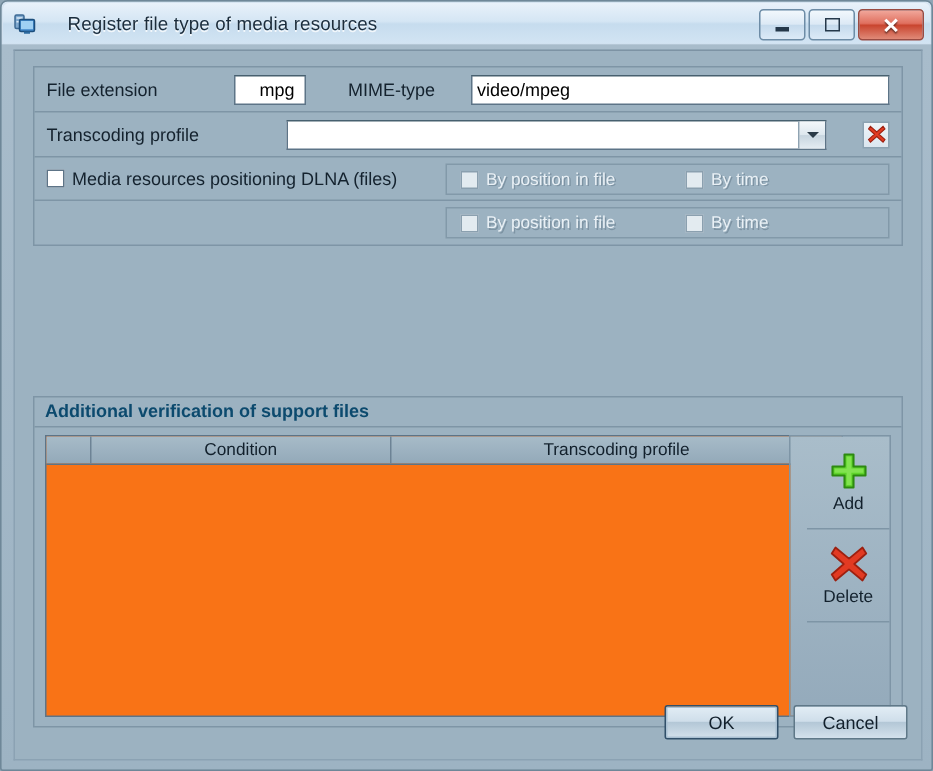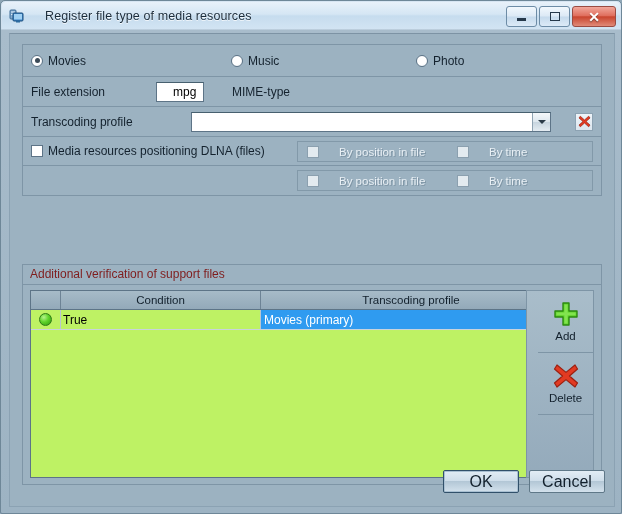--- a/index.html
+++ b/index.html
@@ -107,34 +107,34 @@
   }
   .cb.dis{background:#e3ebf0;border-color:#8ba0af;}
   .chkrow{height:29px;}
   .subgroup{
     position:absolute;right:8px;top:4px;height:21px;
     box-sizing:border-box;
     border:1px solid #8299a9;background:#9cb2c1;
     display:flex;align-items:center;
     width:296px;
   }
-  .sub-item{display:flex;align-items:flex-start;gap:20px;}
+  .sub-item{display:flex;align-items:flex-start;gap:5px;}
   .sub-item .t{color:#e9f0f5;font-size:11.5px;text-shadow:1px 1px 0 #7d93a3;}
   
   .groupbox{
     position:absolute;left:12px;top:230px;width:580px;height:221px;
     box-sizing:border-box;border:1px solid #7e95a6;background:#9cb2c1;
   }
   .gtitle{
     height:19px;line-height:19px;padding-left:7px;
-    font-weight:normal;font-size:12px;color:#7f1d1d;
+    font-weight:bold;font-size:12px;color:#0c4a6e;
     border-bottom:1px solid #7e95a6;
   }
   .grid-area{position:absolute;left:7px;top:25px;width:532px;height:188px;
-    box-sizing:border-box;border:1px solid #5d7487;background:#bef264;}
+    box-sizing:border-box;border:1px solid #5d7487;background:#f97316;}
   .ghead{display:flex;height:19px;box-sizing:border-box;
     background:linear-gradient(to bottom,#a7bbc8,#93a9b9);
     border-bottom:1px solid #5d7487;}
   .ghead .hc{
     box-sizing:border-box;border-right:1px solid #6d8395;
     display:flex;align-items:center;justify-content:center;
     font-size:11.5px;color:#12202c;
   }
   .ghead .hc:last-child{border-right:none;}
   .col-0{width:30px;}
@@ -160,21 +160,21 @@
     height:62px;box-sizing:border-box;border-bottom:1px solid #7e95a6;
     display:flex;flex-direction:column;align-items:center;justify-content:center;gap:3px;
   }
   .sbtn:last-child{border-bottom:none;}
   .sbtn .cap{font-size:11.5px;color:#12202c;}
   
   .btn{
     position:absolute;box-sizing:border-box;width:76px;height:23px;
     border:1px solid #5f7888;border-radius:2px;
     background:linear-gradient(to bottom,#e2edf5 0%,#cfdeea 47%,#b3c7d6 50%,#d3e1ec 100%);
-    font-size:16px;color:#12202c;
+    font-size:12px;color:#12202c;
     display:flex;align-items:center;justify-content:center;
   }
   .btn.focus{border:1px solid #31506a;box-shadow:0 0 0 1px #a9c0d2 inset;}
   svg{display:block;}
 </style>
 </head>
 <body>
 
 <div class="window">
 
@@ -200,41 +200,26 @@
       <div class="wbtn close">
           <span class="gl-close">✕</span>
         </div>
     </div>
   </div>
 
   <div class="client">
 
     <div class="panel">
 
-      <div class="prow radiorow">
-        <div class="radio-wrap" style="width:200px">
-          <span class="radio">
-              <span class="dot"></span>
-            </span>
-          <span class="lbl">Movies</span>
-        </div>
-        <div class="radio-wrap" style="width:185px">
-          <span class="radio"></span>
-          <span class="lbl">Music</span>
-        </div>
-        <div class="radio-wrap">
-          <span class="radio"></span>
-          <span class="lbl">Photo</span>
-        </div>
-      </div>
 
       <div class="prow inputrow">
         <span class="lbl" style="width:105px">File extension</span>
         <input class="tb" style="width: 48px; padding-left: 16px;" type="text" value="mpg">
         <span class="lbl" style="margin-left:8px">MIME-type</span>
+        <input class="tb" style="flex: 1 1 0%; margin-left: 4px;" type="text" value="video/mpeg">
       </div>
 
 
       <div class="prow inputrow">
         <span class="lbl" style="width:140px">Transcoding profile</span>
         <div class="combo" style="flex:1">
           <span class="val"></span>
           <span class="arrow">
               <span class="caret"></span>
             </span>
@@ -280,27 +265,20 @@
 
     <div class="groupbox">
       <div class="gtitle">Additional verification of support files</div>
 
       <div class="grid-area">
         <div class="ghead">
           <div class="hc col-0"></div>
           <div class="hc col-1">Condition</div>
           <div class="hc col-2">Transcoding profile</div>
         </div>
-        <div class="grow">
-          <div class="cell status col-0">
-            <span class="dot-green"></span>
-          </div>
-          <div class="cell col-1">True</div>
-          <div class="cell sel col-2">Movies (primary)</div>
-        </div>
       </div>
 
       <div class="sidebtns">
         <div class="sbtn">
           <svg width="26" height="26" viewBox="0 0 26 26">
             <path d="M10 2 H16 V10 H24 V16 H16 V24 H10 V16 H2 V10 H10 Z" fill="#5fd32a" stroke="#2d8a10" stroke-width="1.4" stroke-linejoin="round"></path>
             <path d="M11.4 3.4 H14.6 V11.4 H22.6 V14.2 H14.6 V22.4 H11.4 V14.2 H3.4 V11.4 H11.4 Z" fill="#8ee85c" opacity="0.75"></path>
           </svg>
           <span class="cap">Add</span>
         </div>

